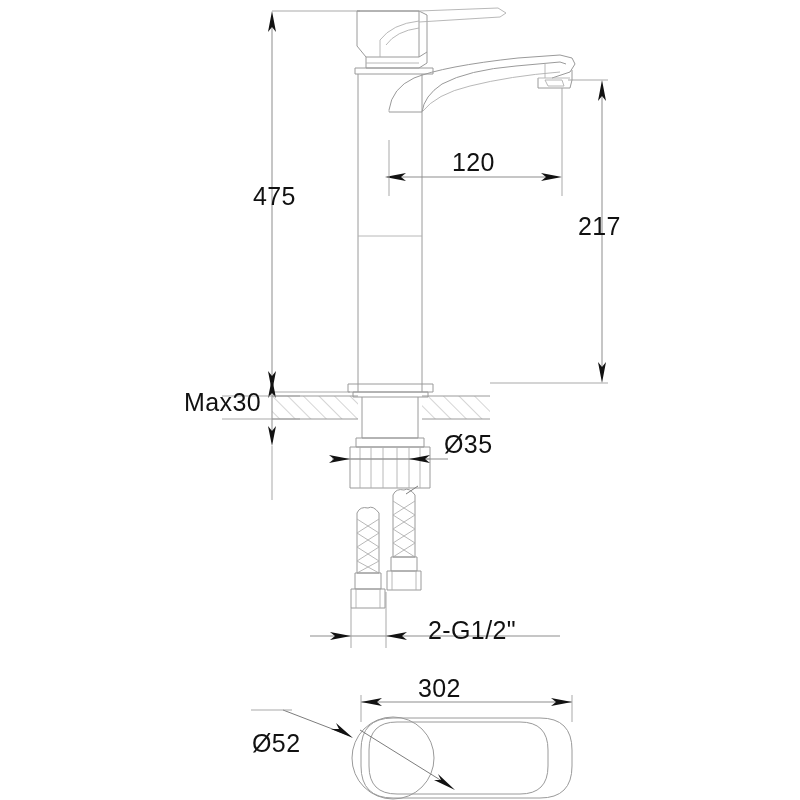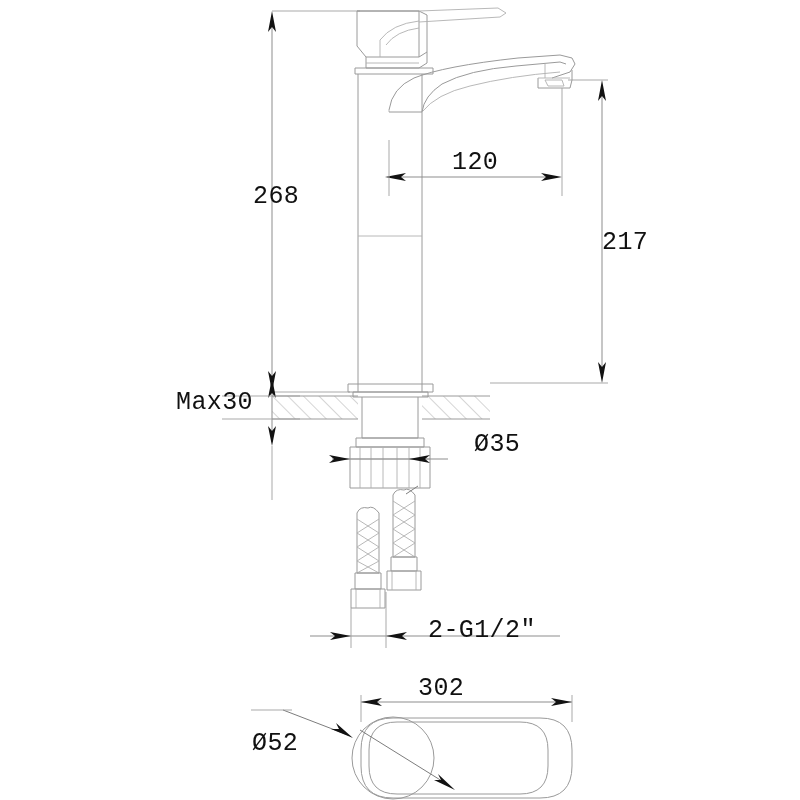--- a/index.html
+++ b/index.html
@@ -17,21 +17,21 @@
   }
   #drawing-svg {
     position: absolute;
     left: 0;
     top: 0;
     width: 800px;
     height: 800px;
   }
   .dim-text {
     position: absolute;
-    font-family: Liberation Mono, monospace;
+    font-family: Liberation Sans, sans-serif;
     font-size: 25px;
     color: #111111;
     white-space: nowrap;
     letter-spacing: 0.4px;
     text-align: center;
   }
   .outline { fill: none; stroke: #9a9a9a; stroke-width: 1; }
   .outline-thin { fill: none; stroke: #b0b0b0; stroke-width: 0.9; }
   .dimline { stroke: #8d8d8d; stroke-width: 1; fill: none; }
   .extline { stroke: #9f9f9f; stroke-width: 0.9; fill: none; }
@@ -199,29 +199,29 @@
 
     <g>
       <line class="dimline" x1="361" y1="702" x2="572" y2="702"></line>
       <polygon class="arrowfill" points="361,702 382,698 377,702 382,706"></polygon>
       <polygon class="arrowfill" points="572,702 551,698 556,702 551,706"></polygon>
       <line class="extline" x1="361" y1="695" x2="361" y2="722"></line>
       <line class="extline" x1="572" y1="695" x2="572" y2="722"></line>
     </g>
   </svg>
 
-  <div class="dim-text" style="left:253px; top:182px;">268</div>
+  <div class="dim-text" style="left:253px; top:182px;">475</div>
 
   <div class="dim-text" style="left:452px; top:148px;">120</div>
 
-  <div class="dim-text" style="left:578px; top:228px;margin-left:24px;">217</div>
-
-  <div class="dim-text" style="left:176px; top:388px;">Max30</div>
-
-  <div class="dim-text" style="left:474px; top:430px;">Ø35</div>
+  <div class="dim-text" style="left:578px; top:212px;">217</div>
+
+  <div class="dim-text" style="left:184px; top:388px;">Max30</div>
+
+  <div class="dim-text" style="left:444px; top:430px;">Ø35</div>
 
   <div class="dim-text" style="left:428px; top:616px;">2-G1/2"</div>
 
   <div class="dim-text" style="left:252px; top:694px;margin-top:35px;">Ø52</div>
 
   <div class="dim-text" style="left:418px; top:674px;">302</div>
 
 </div>
 
 </body></html>

